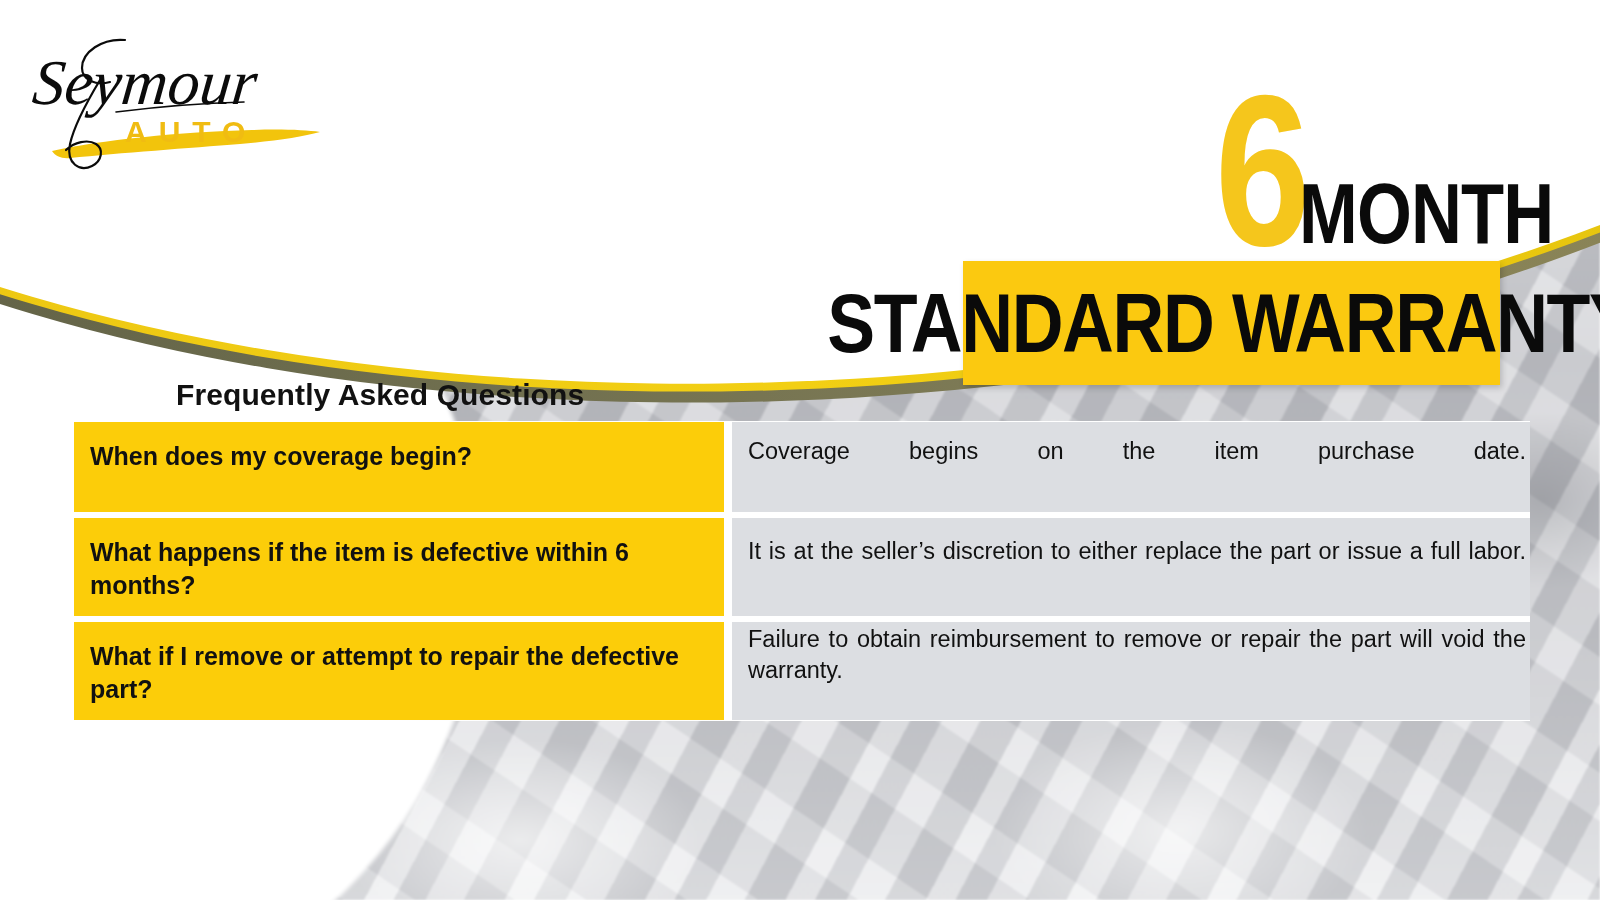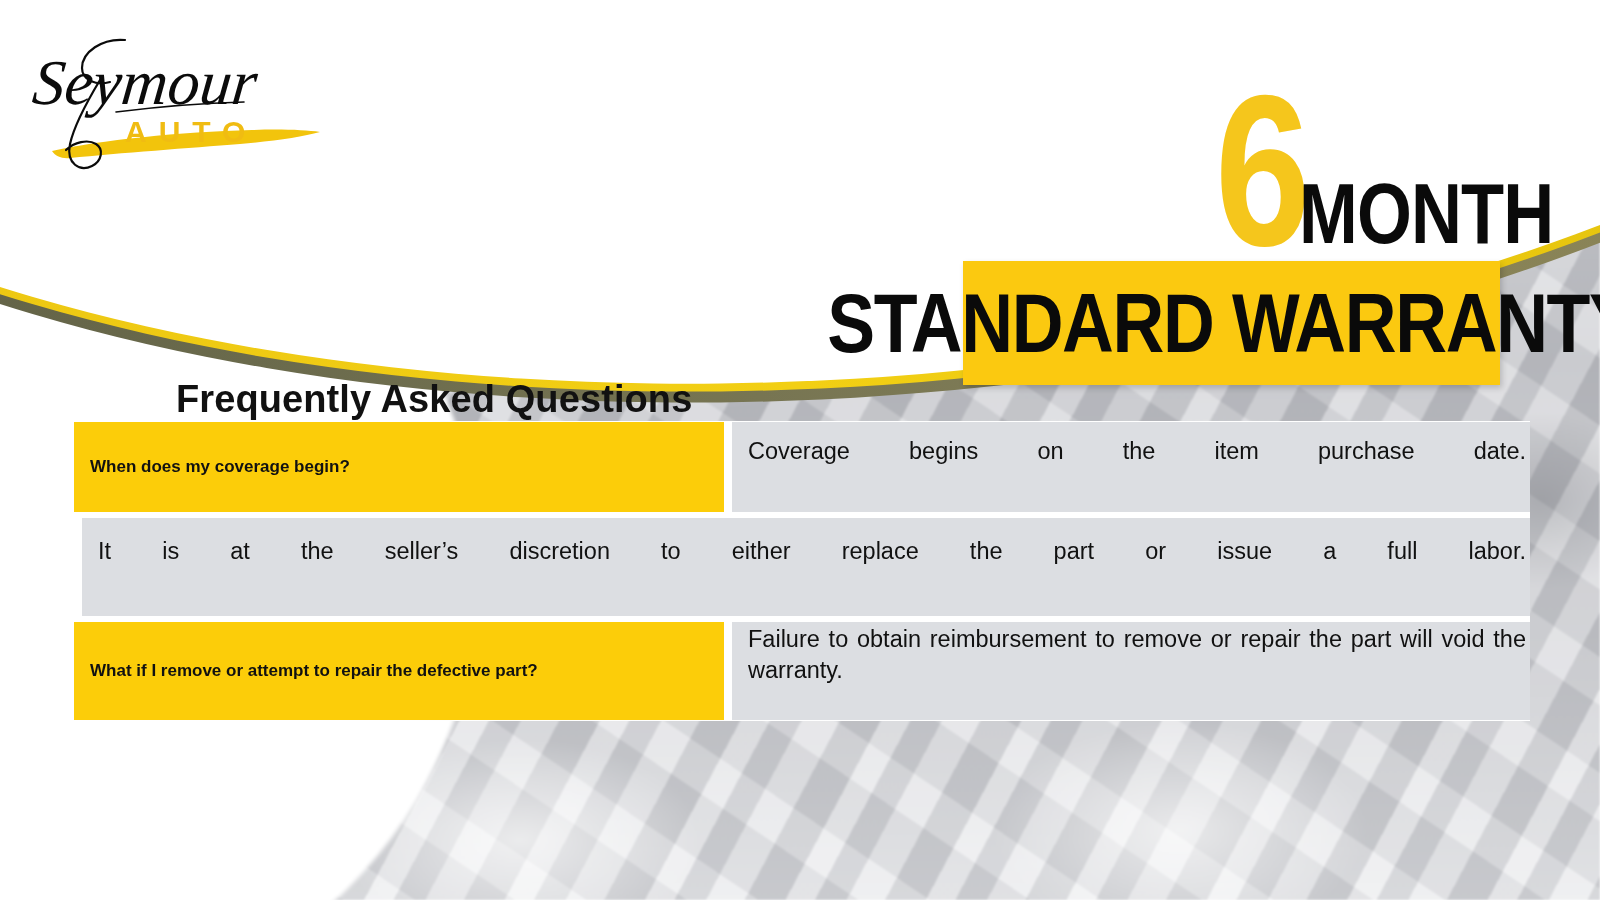--- a/index.html
+++ b/index.html
@@ -174,21 +174,21 @@
     letter-spacing: -1.5px;
     transform: scaleX(.92) scaleY(1.06);
     white-space: nowrap;
   }
 
   
   .faq-heading {
     position: absolute;
     left: 176px;
     top: 378px;
-    font-size: 38px;
+    font-size: 30px;
     font-weight: bold;
     color: #111111;
     z-index: 20;
     letter-spacing: .1px;
   }
 
   
   .faq-table {
     position: absolute;
     left: 74px;
@@ -205,25 +205,24 @@
     margin-bottom: 6px;
   }
   .faq-row:last-child { margin-bottom: 0; }
 
   .q-cell {
     width: 618px;
     flex: 0 0 618px;
     background: #fccd09;
     color: #111111;
     font-weight: bold;
-    font-size: 17px;
+    font-size: 25px;
     line-height: 1.33;
     padding: 18px 16px 18px 16px;
     display: flex;
-    align-items: center;
     box-sizing: content-box;
     margin-left: 0;
   }
   .gap {
     flex: 0 0 8px;
     background: #ffffff;
   }
   .a-cell {
     flex: 1 1 auto;
     background: #dcdee2;
@@ -296,20 +295,23 @@
       <div class="q-cell">
         <span>When does my coverage begin?</span>
       </div>
       <div class="gap"></div>
       <div class="a-cell">
         <span>Coverage begins on the item purchase date.</span>
       </div>
     </div>
 
     <div class="faq-row row-h2">
+      <div class="q-cell">
+        <span>What happens if the item is defective within 6 months?</span>
+      </div>
       <div class="gap"></div>
       <div class="a-cell">
         <span>It is at the seller’s discretion to either replace the part or issue a full labor.</span>
       </div>
     </div>
 
 
     <div class="faq-row row-h2">
       <div class="q-cell">
         <span>What if I remove or attempt to repair the defective part?</span>

